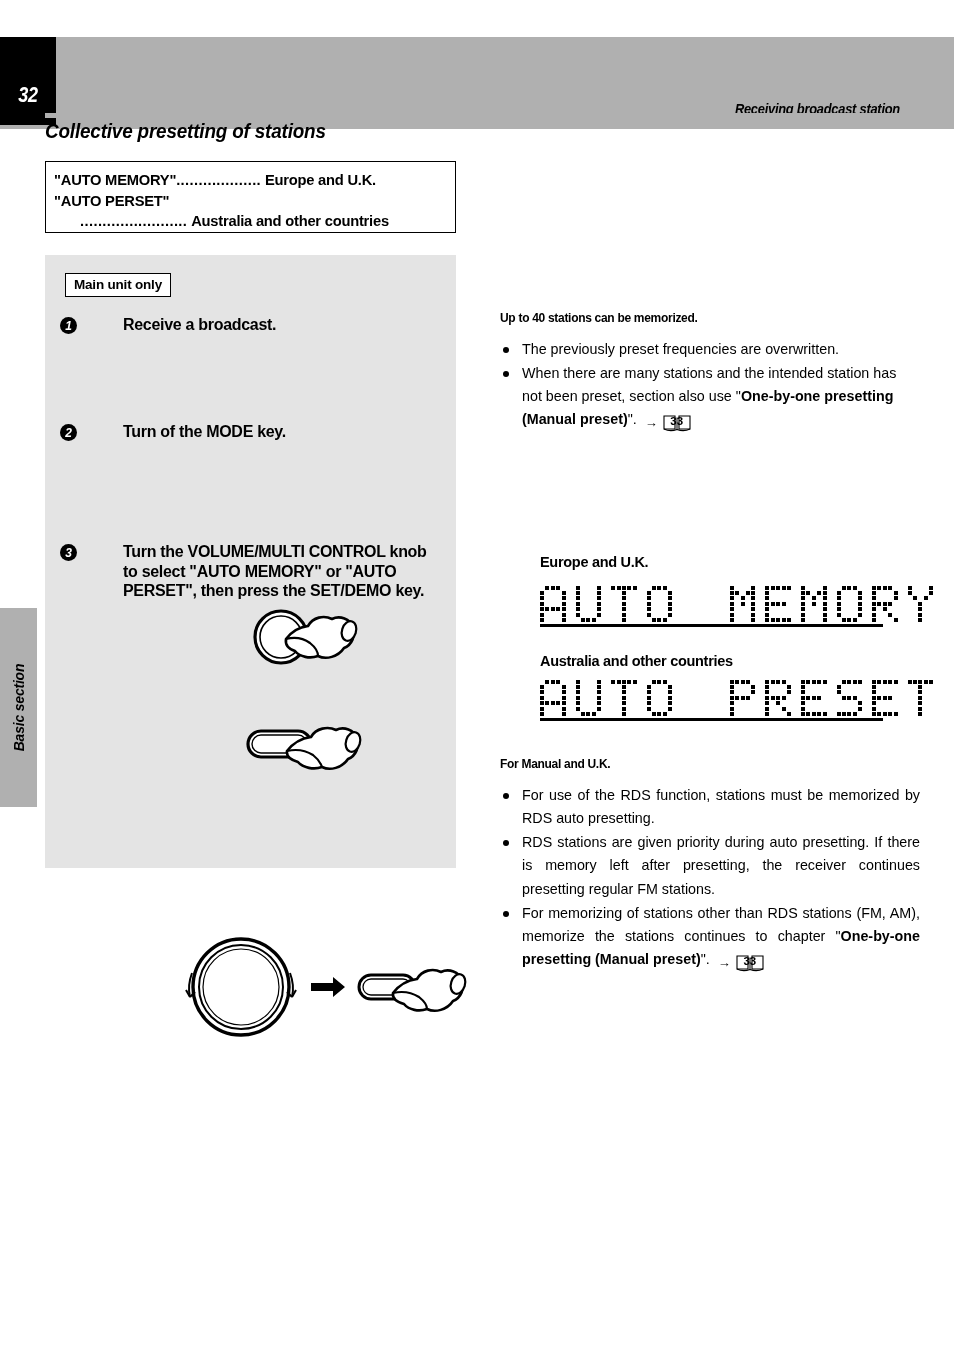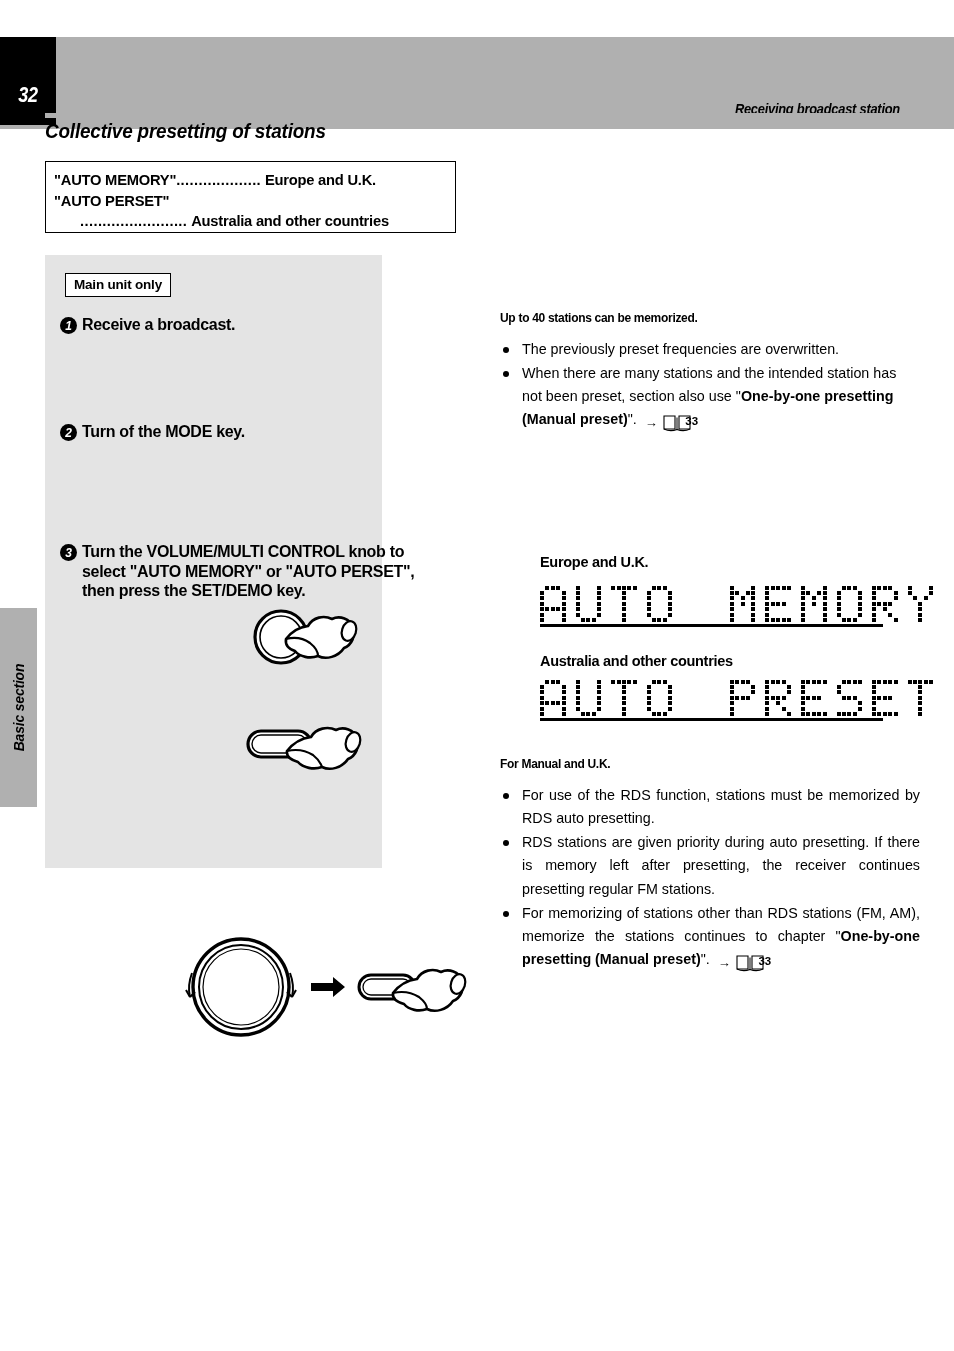--- a/index.html
+++ b/index.html
@@ -119,21 +119,21 @@
     font-weight: bold;
     font-style: italic;
     letter-spacing: -0.2px;
     white-space: nowrap;
   }
 
   
   #proc-panel {
     position: absolute;
     left: 45px; top: 255px;
-    width: 337px; height: 613px;
+    width: 411px; height: 613px;
     background: #e4e4e4;
   }
   #main-unit-badge {
     position: absolute;
     left: 20px; top: 18px;
     border: 1.6px solid #000;
     background: #ffffff;
     padding: 3px 8px 4px 8px;
     font-size: 13.5px;
     font-weight: bold;
@@ -159,20 +159,21 @@
     align-items: center;
     justify-content: center;
     margin-top: 2px;
   }
   .step-text {
     font-size: 16px;
     font-weight: bold;
     line-height: 1.23;
     letter-spacing: -0.3px;
     white-space: pre-line;
+    margin-left: 41px;
   }
   #step1 { left: 15px; top: 60px; }
   #step2 { left: 15px; top: 167px; }
   #step3 { left: 15px; top: 287px; width: 385px; }
 
   
   .illus { position: absolute; }
   #illus-round { left: 205px; top: 352px; }
   #illus-pill  { left: 200px; top: 462px; }
   #illus-knob  { left: 128px; top: 672px; }
@@ -236,21 +237,21 @@
     font-size: 13px;
     line-height: 1;
   }
   .bookicon {
     display: inline-block;
     position: relative;
     width: 30px; height: 19px;
   }
   .bookicon .num {
     position: absolute;
-    left: 15px; top: 1px;
+    left: 0; top: 1px;
     width: 30px;
     text-align: center;
     font-size: 11.5px;
     font-weight: bold;
     line-height: 15px;
   }
 
   
   .lcd {
     position: absolute;

